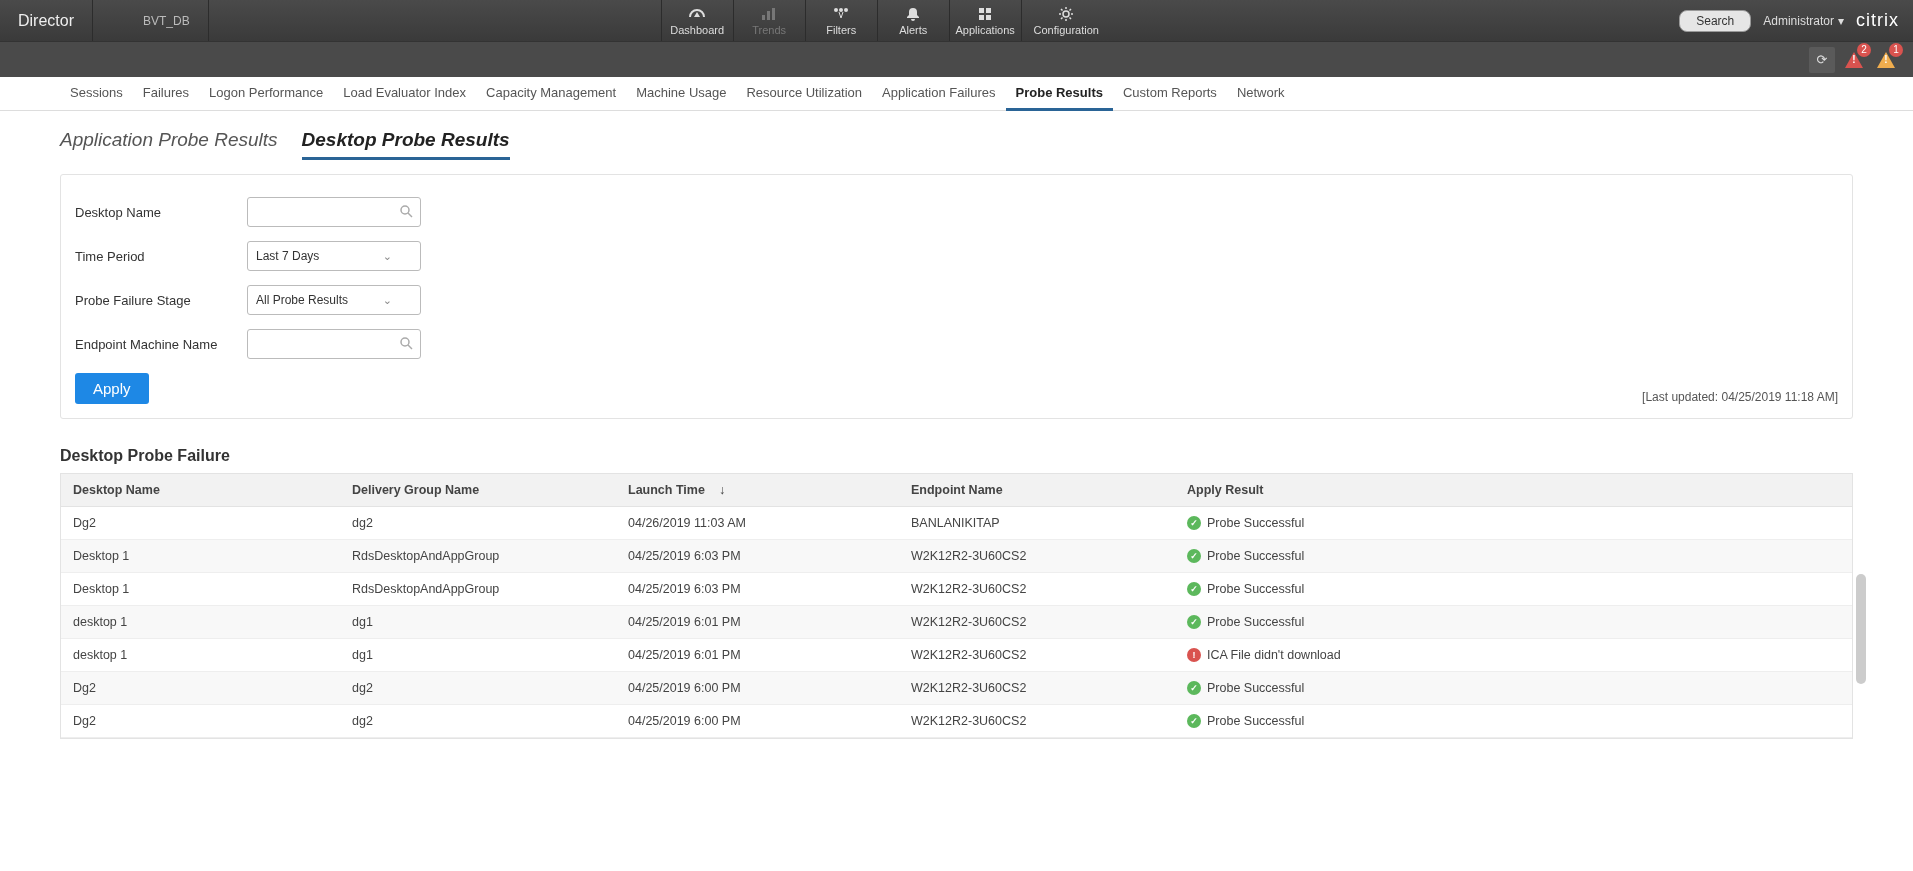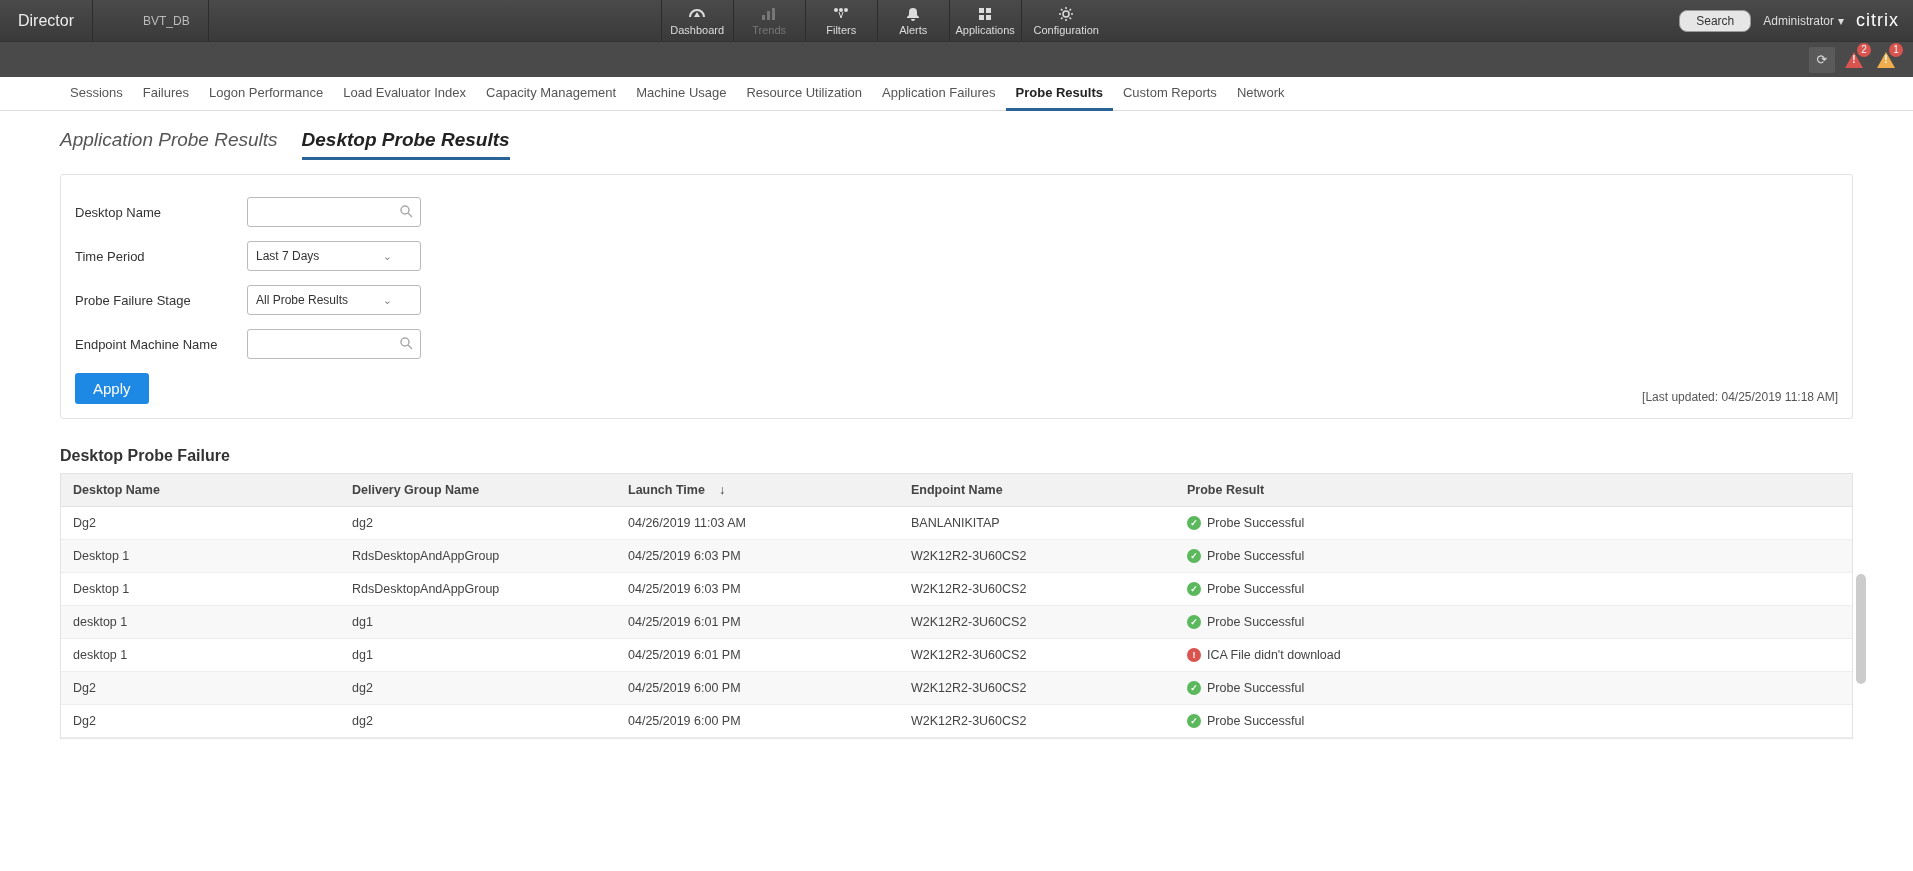--- a/index.html
+++ b/index.html
@@ -232,21 +232,21 @@
 
   <div class="table-wrap">
     <div class="table-head">
       <div class="col col1">Desktop Name</div>
       <div class="col col2">Delivery Group Name</div>
       <div class="col col3">
         <span>Launch Time</span>
         <span>↓</span>
       </div>
       <div class="col col4">Endpoint Name</div>
-      <div class="col col5">Probe Result</div>
+      <div class="col col5">Apply Result</div>
     </div>
     <div class="table-body" id="table-body">
         <div class="row">
           <div class="col col1">Dg2</div>
           <div class="col col2">dg2</div>
           <div class="col col3">04/26/2019 11:03 AM</div>
           <div class="col col4">BANLANIKITAP</div>
           <div class="col col5">
             <div class="status">
               <div class="status-icon status-ok">✓</div>

